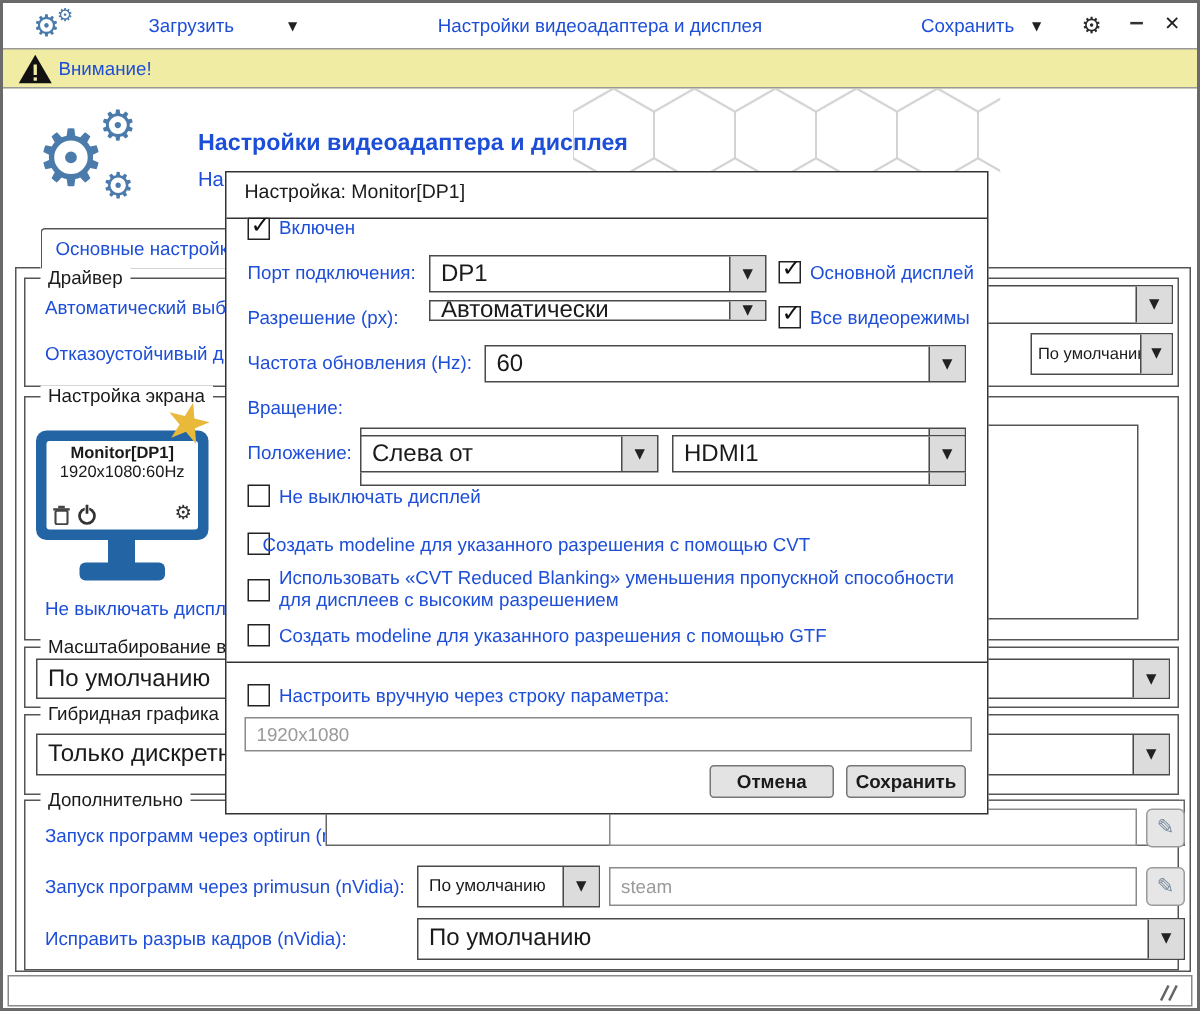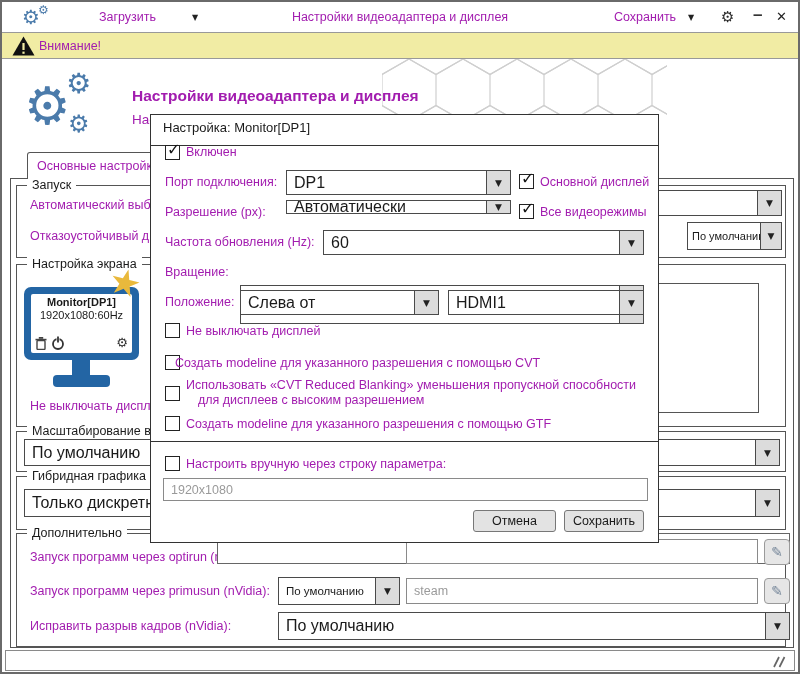--- a/index.html
+++ b/index.html
@@ -1,19 +1,19 @@
 <!DOCTYPE html>
 <html><head>
 <meta charset="utf-8">
 <style>
   html,body{margin:0;padding:0;background:#e8e8e8;}
   #win{position:relative;width:800px;height:674px;box-sizing:border-box;border:2px solid #6a6a6a;
        background:#fff;font-family:"Liberation Sans",sans-serif;color:#1a1a1a;overflow:hidden;}
   .abs{position:absolute;}
-  .lb{position:absolute;font-size:12.5px;line-height:15px;white-space:nowrap;color:#a21caf;}
+  .lb{position:absolute;font-size:12.5px;line-height:15px;white-space:nowrap;color:#1d4ed8;}
   .ic{font-family:"DejaVu Sans",sans-serif;}
   
   #titlebar{position:absolute;left:0;top:0;width:100%;height:30px;background:#fff;border-bottom:1px solid #b0b0b0;}
   
   #warnbar{position:absolute;left:0;top:30px;width:100%;height:27px;background:#f1eca4;
            border-top:1px solid #999;border-bottom:1px solid #999;box-sizing:border-box;}
   
   .dd{position:absolute;background:#fff;border:1px solid #4a4a4a;display:flex;align-items:stretch;box-sizing:border-box;}
   .dd .t{flex:1;display:flex;align-items:center;padding:0 7px;font-size:16px;white-space:nowrap;overflow:hidden;}
   .dd .a{width:23px;background:#dcdcdc;border-left:1px solid #4a4a4a;display:flex;align-items:center;justify-content:center;
@@ -22,21 +22,21 @@
   .cb{position:absolute;width:13px;height:13px;border:1.5px solid #222;background:#fff;box-sizing:content-box;}
   .cb .mk{position:absolute;left:1px;top:-6px;font-size:16px;font-weight:bold;color:#111;font-family:"DejaVu Sans",sans-serif;}
   
   .fs{position:absolute;border:1px solid #555;box-sizing:border-box;}
   .fs .lg{position:absolute;top:-8px;left:10px;background:#fff;padding:0 5px;font-size:12.5px;white-space:nowrap;}
   
   .inp{position:absolute;background:#fff;border:1px solid #8a8a8a;box-sizing:border-box;display:flex;align-items:center;
        padding:0 7px;font-size:12.5px;}
   .ph{color:#9a9a9a;}
   .btn{position:absolute;background:#e3e3e3;border:1px solid #777;border-radius:3px;display:flex;align-items:center;
-       justify-content:center;font-size:12.5px;color:#1a1a1a;box-sizing:border-box;}
+       justify-content:center;font-size:12.5px;color:#1a1a1a;box-sizing:border-box;font-weight:bold;}
   .ebtn{position:absolute;width:26px;height:26px;background:#e6e6e6;border:1px solid #9a9a9a;border-radius:4px;
         display:flex;align-items:center;justify-content:center;color:#76879a;font-size:14px;
         font-family:"DejaVu Sans",sans-serif;box-sizing:border-box;}
   
   #dialog{position:absolute;left:148px;top:112px;width:509px;height:429px;background:#fff;border:1px solid #333;z-index:10;box-sizing:border-box;}
   #dialog .dtitle{height:21px;border-bottom:1px solid #333;padding:5px 0 4px 12px;font-size:13px;}
   .sep{position:absolute;left:0;width:100%;border-top:1px solid #333;}
   
   #mon-frame{position:absolute;left:22px;top:285px;width:115px;height:73px;background:#2365a4;border-radius:7px;}
   #mon-screen{position:absolute;left:7px;top:7px;right:7px;bottom:7px;background:#fff;border-radius:2px;
@@ -93,21 +93,21 @@
   <span class="gearblue" style="left:66px;top:110px;font-size:24px;">⚙</span>
   <div class="lb" style="left:130px;top:86px;font-size:15.5px;font-weight:bold;">Настройки видеоадаптера и дисплея</div>
   <div class="lb" style="left:130px;top:110px;font-size:13.5px;">Настройка</div>
 
   <div class="abs" style="left:8px;top:176px;width:784px;height:470px;border:1px solid #555;box-sizing:border-box;z-index:1;"></div>
   <div class="abs" style="left:25px;top:150px;width:140px;height:27px;border:1px solid #555;border-bottom:none;border-radius:3px 3px 0 0;background:#fff;z-index:2;box-sizing:border-box;">
     <span class="lb" style="left:9px;top:6px;">Основные настройки</span>
   </div>
 
   <div class="fs" style="left:14px;top:183px;width:770px;height:73px;z-index:1;">
-    <span class="lg">Запуск</span>
+    <span class="lg">Драйвер</span>
   </div>
   <span class="lb" style="left:28px;top:196px;z-index:1;">Автоматический выбор драйвера</span>
   <div class="dd" style="left:460px;top:188px;width:320px;height:26px;z-index:1;">
     <span class="t"></span>
     <span class="a">▼</span>
   </div>
   <span class="lb" style="left:28px;top:227px;z-index:1;">Отказоустойчивый драйвер</span>
   <div class="dd" style="left:685px;top:220px;width:95px;height:28px;z-index:1;">
     <span class="t" style="font-size:11px;padding:0 4px;">По умолчанию</span>
     <span class="a" style="width:20px;">▼</span>
@@ -243,21 +243,21 @@
     </div>
 
     <span class="cb" style="left:14px;top:208px;"></span>
     <span class="lb" style="left:35px;top:209px;">Не выключать дисплей</span>
 
     <span class="cb" style="left:14px;top:240px;"></span>
     <span class="lb" style="left:24px;top:241px;">Создать modeline для указанного разрешения с помощью CVT</span>
 
     <span class="cb" style="left:14px;top:271px;"></span>
     <span class="lb" style="left:35px;top:263px;">Использовать «CVT Reduced Blanking» уменьшения пропускной способности</span>
-    <span class="lb" style="left:35px;top:278px;margin-left:12px;">для дисплеев с высоким разрешением</span>
+    <span class="lb" style="left:35px;top:278px;">для дисплеев с высоким разрешением</span>
 
     <span class="cb" style="left:14px;top:301px;"></span>
     <span class="lb" style="left:35px;top:302px;">Создать modeline для указанного разрешения с помощью GTF</span>
 
     <div class="sep" style="top:326px;"></div>
 
     <span class="cb" style="left:14px;top:341px;"></span>
     <span class="lb" style="left:35px;top:342px;">Настроить вручную через строку параметра:</span>
 
     <div class="inp" style="left:12px;top:363px;width:485px;height:23px;">

